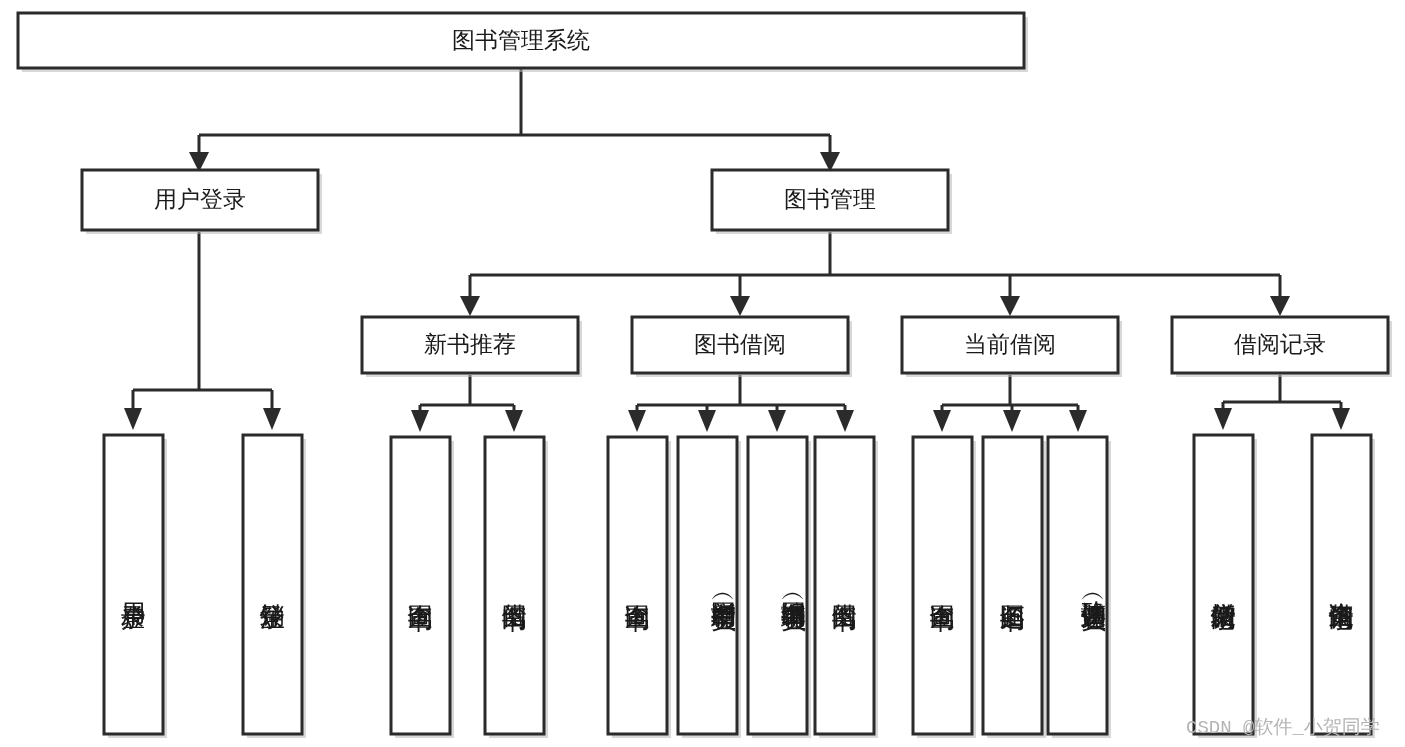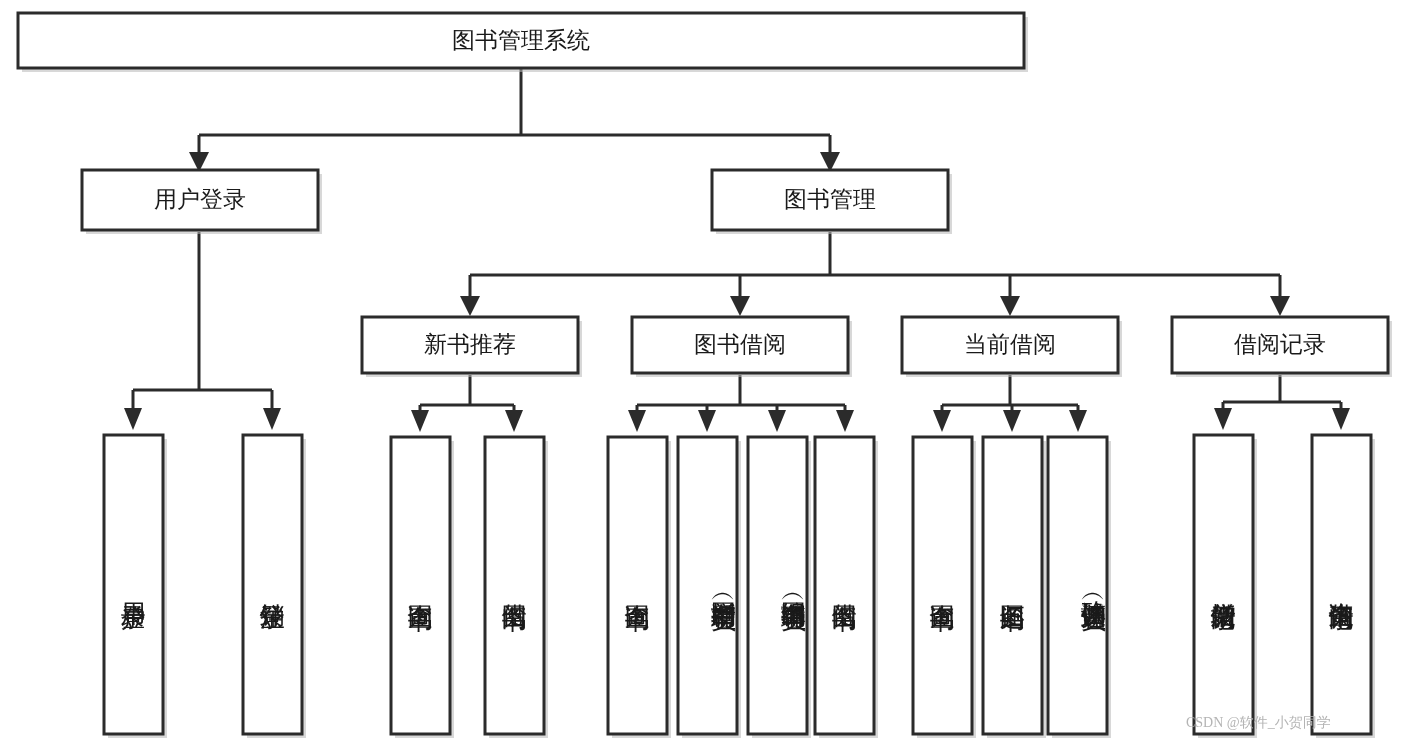--- a/index.html
+++ b/index.html
@@ -64,22 +64,22 @@
     color: #1a1a1a;
     letter-spacing: 1px;
     display: flex;
     align-items: center;
     justify-content: center;
     pointer-events: none;
     white-space: nowrap;
   }
   .watermark {
     position: absolute;
-    font-family: Liberation Serif, serif;
-    font-size: 14px;
+    font-family: Liberation Mono, monospace;
+    font-size: 19px;
     color: #b4b4b4;
     white-space: nowrap;
     left: 1186px;
     top: 714px;
   }
 </style>
 </head>
 <body>
 
 <div id="diagram-root">

